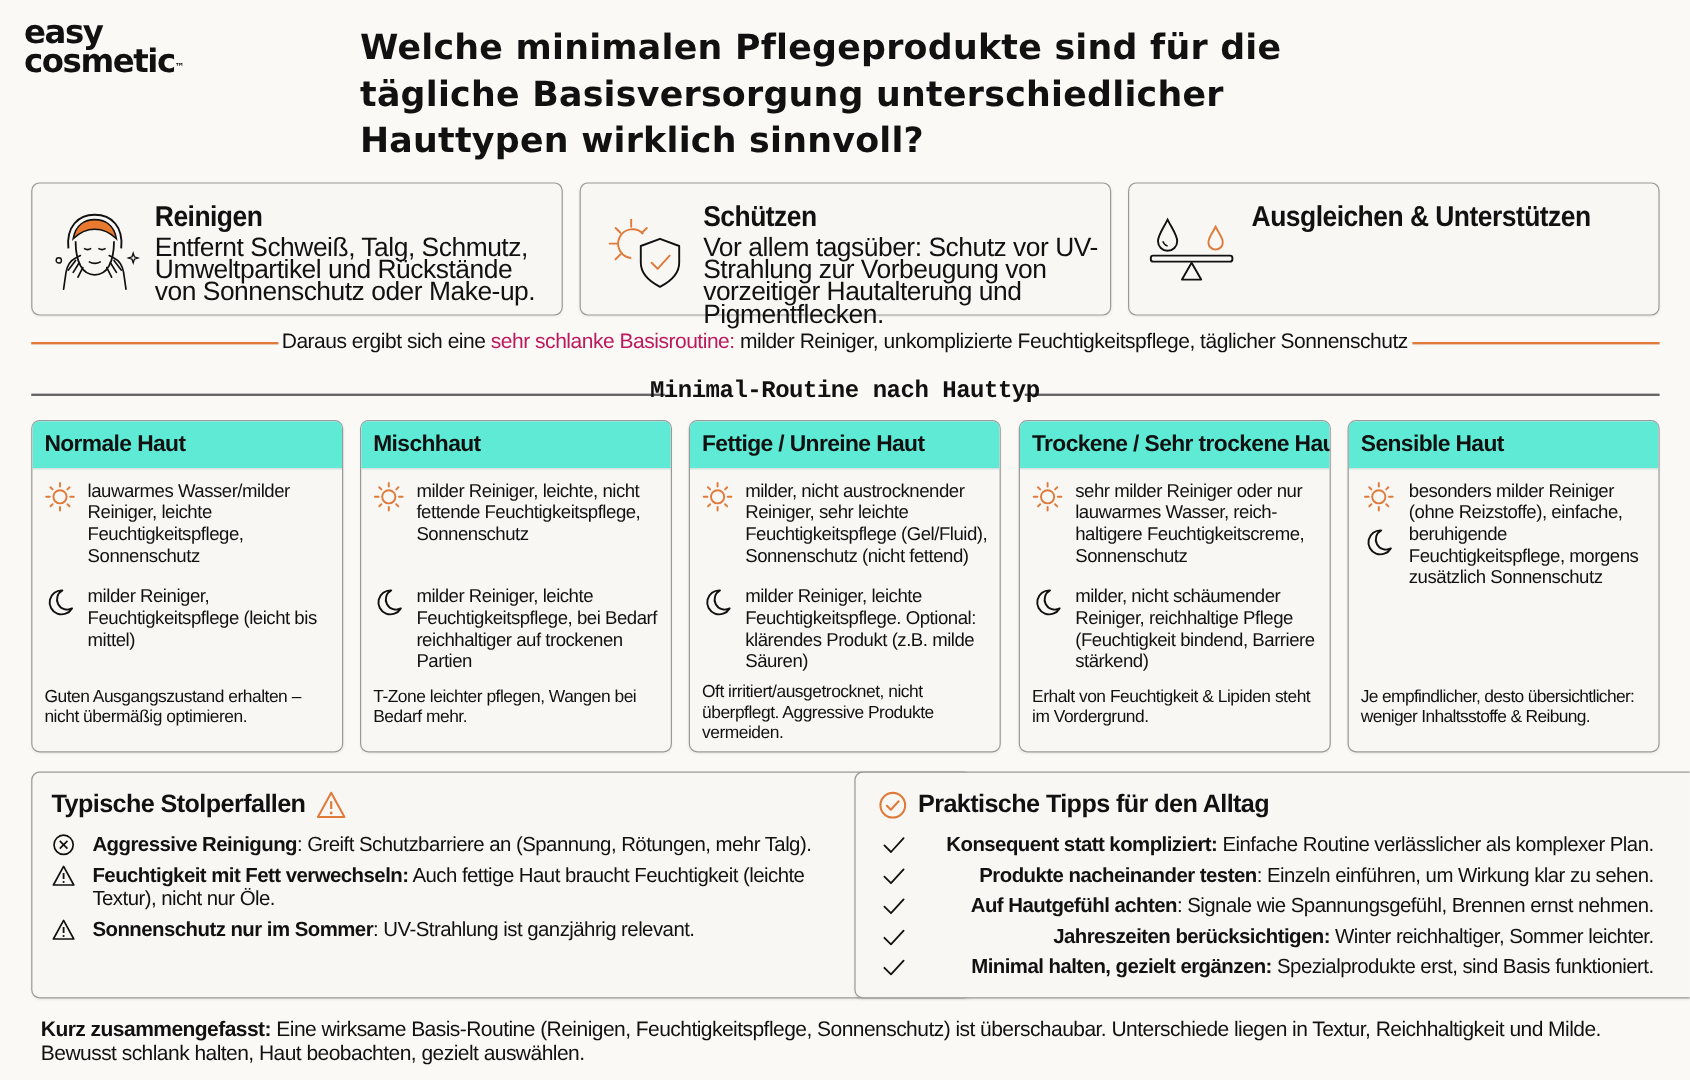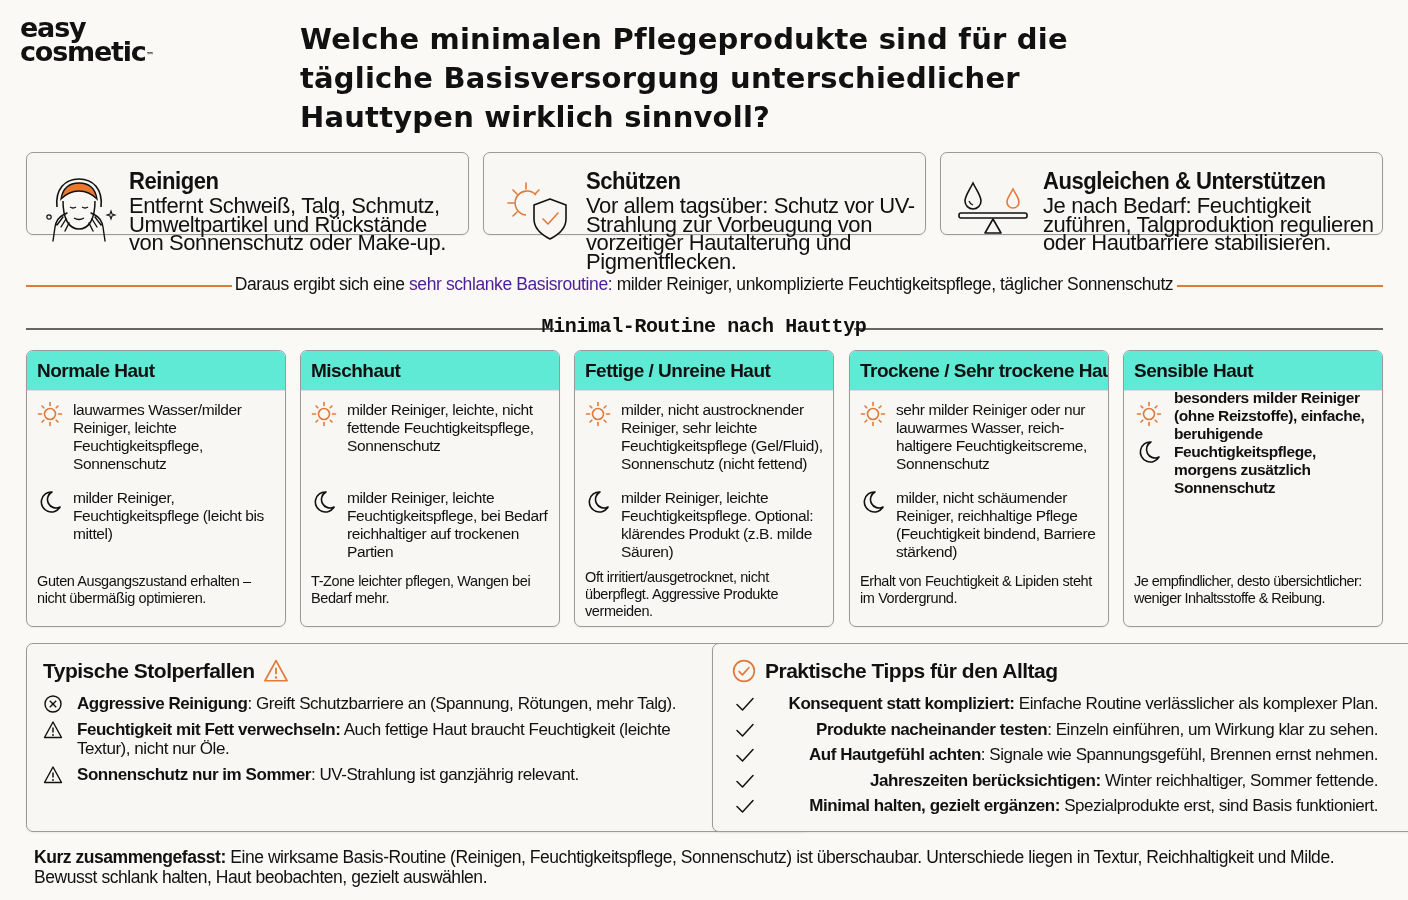--- a/index.html
+++ b/index.html
@@ -6,28 +6,28 @@
   html, body { width: 1408px; height: 900px; background: #faf9f6; overflow: hidden; }
   body { font-family: "Liberation Sans", sans-serif; color: #111; position: relative; }
 
   .logo { position: absolute; left: 20px; top: 16px; line-height: 24px; font-family: "DejaVu Sans", sans-serif; font-weight: bold; font-size: 27px; letter-spacing: -1.2px; color: #111; }
   .logo .tm { font-size: 8px; letter-spacing: 0; vertical-align: top; position: relative; top: 4px; }
 
   .title { position: absolute; left: 300px; top: 20px; width: 900px; font-family: "DejaVu Sans", sans-serif; font-weight: bold; font-size: 29px; line-height: 39px; letter-spacing: 0.2px; color: #111; }
 
   .card { position: absolute; background: #f8f7f4; border: 1.5px solid #9a9a9a; border-radius: 7px; box-shadow: 0 1px 2px rgba(0,0,0,0.06); }
 
-  .top-card { top: 152px; height: 83px; width: 443px; }
+  .top-card { top: 152px; height: 111px; width: 443px; }
   .top-card .icon { position: absolute; left: 14px; top: 16px; width: 76px; height: 76px; }
   .top-card h2 { position: absolute; left: 102px; top: 14px; font-size: 24px; font-weight: bold; letter-spacing: -0.5px; transform: scaleX(0.92); transform-origin: left; }
   .top-card p { position: absolute; left: 102px; top: 44px; width: 335px; font-size: 22px; line-height: 18.5px; letter-spacing: -0.4px; }
 
   .divider-line { position: absolute; height: 1.5px; }
   .summary-line { position: absolute; top: 274px; left: 0; width: 1408px; text-align: center; font-size: 17.5px; letter-spacing: -0.4px; }
-  .summary-line .hl { color: #4c1d95; }
+  .summary-line .hl { color: #be185d; }
 
   .section-title { position: absolute; top: 315px; left: 0; width: 1408px; text-align: center; font-size: 20px; font-weight: bold; letter-spacing: -0.4px; font-family: Liberation Mono, monospace; }
 
   .skin-card { top: 350px; width: 260px; height: 277px; overflow: hidden; }
   .skin-card .head { height: 40px; background: #5eead4; border-bottom: 1px solid #dedede; padding: 9px 10px; font-size: 19px; font-weight: bold; letter-spacing: -0.5px; white-space: nowrap; }
   .skin-card .row { position: absolute; left: 10px; width: 245px; }
   .skin-card .row .ico { position: absolute; left: 0; top: 0; width: 26px; height: 26px; }
   .skin-card .row .txt { margin-left: 36px; font-size: 15.5px; line-height: 18px; letter-spacing: -0.4px; }
   .skin-card .note { position: absolute; left: 10px; width: 245px; font-size: 14.5px; line-height: 17px; letter-spacing: -0.4px; }
 
@@ -120,21 +120,20 @@
 
 <div class="card top-card" style="left:940px;">
   <svg class="icon" viewBox="0 0 76 76">
     <path d="M18 14 C14 22 10 27 10 32 A8 8 0 0 0 26 32 C26 27 22 22 18 14 Z" fill="none" stroke="#111" stroke-width="1.6"></path>
     <path d="M14 32 q1 3 4 4" fill="none" stroke="#111" stroke-width="1.2"></path>
     <path d="M58 20 C55 26 52 29 52 33 A6 6 0 0 0 64 33 C64 29 61 26 58 20 Z" fill="none" stroke="#e07a3a" stroke-width="1.6"></path>
     <rect x="4" y="44" width="68" height="5" rx="2" fill="none" stroke="#111" stroke-width="1.6"></rect>
     <path d="M38 50 L30 64 L46 64 Z" fill="none" stroke="#111" stroke-width="1.6" stroke-linejoin="round"></path>
   </svg>
   <h2>Ausgleichen &amp; Unterstützen</h2>
-  <p>Je nach Bedarf: Feuchtigkeit zuführen, Talgproduktion regulieren oder Hautbarriere stabilisieren.</p>
 </div>
 
 <div class="divider-line" style="left:26px; top:285px; width:206px; background:#e07a3a;"></div>
 <div class="divider-line" style="left:1177px; top:285px; width:206px; background:#e07a3a;"></div>
 <div class="summary-line">
   <span>Daraus ergibt sich eine </span><span class="hl">sehr schlanke Basisroutine:</span><span> milder Reiniger, unkomplizierte Feuchtigkeitspflege, täglicher Sonnenschutz</span>
 </div>
 
 <div class="divider-line" style="left:26px; top:328px; width:528px; background:#666;"></div>
 <div class="divider-line" style="left:854px; top:328px; width:529px; background:#666;"></div>
@@ -209,21 +208,21 @@
 </div>
 
 <div class="card skin-card" style="left:1123px;">
   <div class="head">Sensible Haut</div>
   <svg style="position:absolute; left:12px; top:50px; width:26px; height:26px;">
       <use href="#sym-sun"></use>
     </svg>
   <svg style="position:absolute; left:12px; top:88px; width:26px; height:26px;">
       <use href="#sym-moon"></use>
     </svg>
-  <div class="row" style="top:38px;font-weight:bold;">
+  <div class="row" style="top:50px;">
     <div class="txt" style="margin-left:40px;">besonders milder Reiniger (ohne Reizstoffe), einfache, beruhigende Feuchtigkeitspflege, morgens zusätzlich Sonnenschutz</div>
   </div>
   <div class="note" style="top:222px; width:255px; letter-spacing:-0.55px;">Je empfindlicher, desto übersichtlicher: weniger Inhaltsstoffe &amp; Reibung.</div>
 </div>
 
 <div class="card bottom-card" style="left:26px; width:784px;">
   <h3 style="left:16px;">
     <span>Typische Stolperfallen</span>
     <svg width="26" height="26" viewBox="0 0 20 20">
       <path d="M10 2 L18.5 17.5 L1.5 17.5 Z" fill="none" stroke="#e07a3a" stroke-width="1.3" stroke-linejoin="round"></path>
@@ -257,21 +256,21 @@
           <use href="#sym-check"></use>
         </svg><b>Konsequent statt kompliziert:</b><span> Einfache Routine verlässlicher als komplexer Plan.</span></li>
     <li><svg class="bi">
           <use href="#sym-check"></use>
         </svg><b>Produkte nacheinander testen</b><span>: Einzeln einführen, um Wirkung klar zu sehen.</span></li>
     <li><svg class="bi">
           <use href="#sym-check"></use>
         </svg><b>Auf Hautgefühl achten</b><span>: Signale wie Spannungsgefühl, Brennen ernst nehmen.</span></li>
     <li><svg class="bi">
           <use href="#sym-check"></use>
-        </svg><b>Jahreszeiten berücksichtigen:</b><span> Winter reichhaltiger, Sommer fettende.</span></li>
+        </svg><b>Jahreszeiten berücksichtigen:</b><span> Winter reichhaltiger, Sommer leichter.</span></li>
     <li><svg class="bi">
           <use href="#sym-check"></use>
         </svg><b>Minimal halten, gezielt ergänzen:</b><span> Spezialprodukte erst, sind Basis funktioniert.</span></li>
   </ul>
 </div>
 
 <div class="footer">
   <b>Kurz zusammengefasst:</b><span> Eine wirksame Basis-Routine (Reinigen, Feuchtigkeitspflege, Sonnenschutz) ist überschaubar. Unterschiede liegen in Textur, Reichhaltigkeit und Milde. Bewusst schlank halten, Haut beobachten, gezielt auswählen.</span>
 </div>
 

